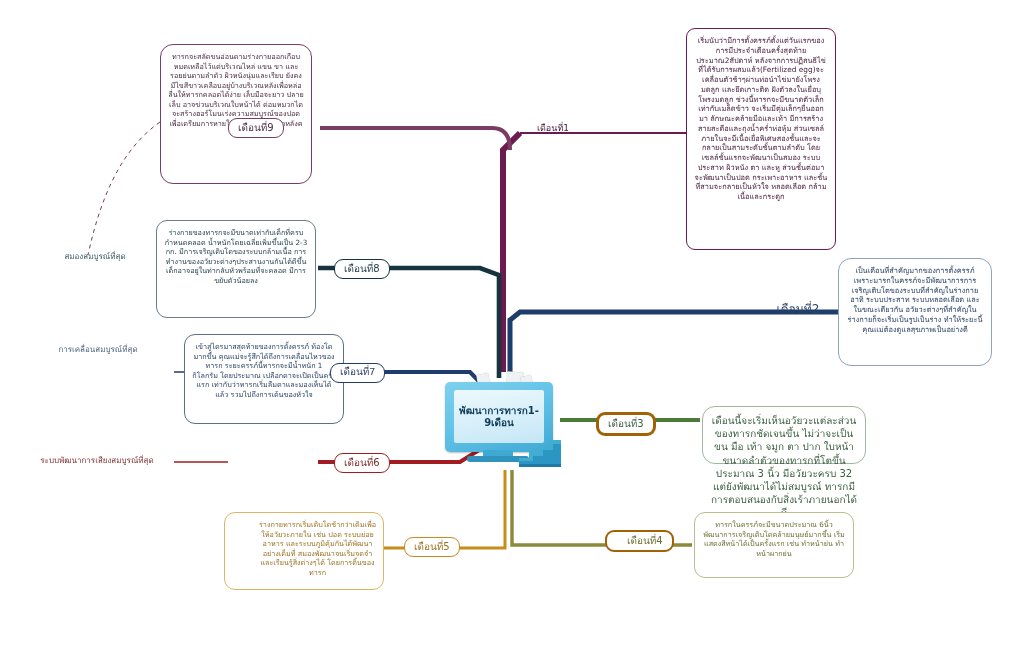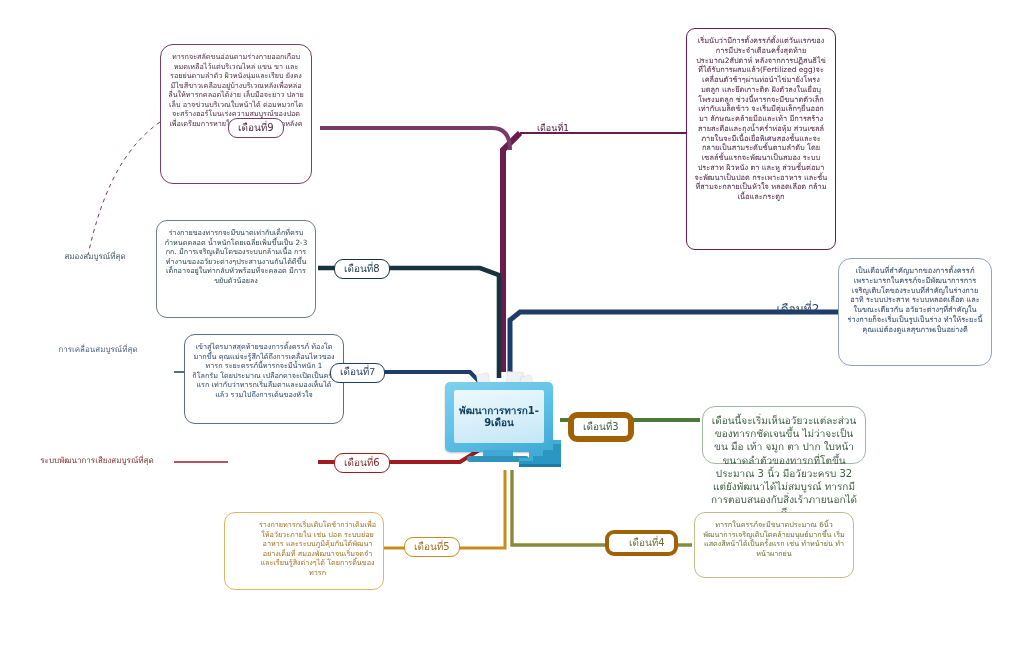--- a/index.html
+++ b/index.html
@@ -139,26 +139,26 @@
   <div class="bare" style="left:508px;top:123px;width:90px;font-size:9px;color:#4a2040;">เดือนที่1</div>
 
   <div class="node" style="left:838px;top:258px;width:154px;height:108px;border:1px solid #8fa3bd;color:#2a4263;font-size:7.4px;border-radius:13px;">
     <span class="txt">เป็นเดือนที่สำคัญมากของการตั้งครรภ์ เพราะมารกในครรภ์จะมีพัฒนาการการเจริญเติบโตของระบบที่สำคัญในร่างกาย อาทิ ระบบประสาท ระบบหลอดเลือด และในขณะเดียวกัน อวัยวะต่างๆที่สำคัญในร่างกายก็จะเริ่มเป็นรูปเป็นร่าง ทำให้ระยะนี้คุณแม่ต้องดูแลสุขภาพเป็นอย่างดี</span>
   </div>
   <div class="bare" style="left:760px;top:302px;width:76px;font-size:12px;color:#2a4263;">เดือนที่2</div>
 
   <div class="node" style="left:702px;top:406px;width:164px;height:58px;border:1px solid #9fb8a0;color:#3d5f41;font-size:10px;border-radius:13px;">
     <span class="txt">เดือนนี้จะเริ่มเห็นอวัยวะแต่ละส่วนของทารกชัดเจนขึ้น ไม่ว่าจะเป็นขน มือ เท้า จมูก ตา ปาก ใบหน้า ขนาดลำตัวของทารกที่โตขึ้นประมาณ 3 นิ้ว มีอวัยวะครบ 32 แต่ยังพัฒนาได้ไม่สมบูรณ์ ทารกมีการตอบสนองกับสิ่งเร้าภายนอกได้ดี</span>
   </div>
-  <div class="pill" style="left:568px;top:412px;border:6px solid #a16207;color:#3d5f41;">เดือนที่3</div>
+  <div class="pill" style="left:596px;top:412px;border:3px solid #a16207;color:#3d5f41;">เดือนที่3</div>
 
   <div class="node" style="left:694px;top:512px;width:160px;height:66px;border:1px solid #bdbd8e;color:#6e6e33;font-size:7.2px;border-radius:11px;">
     <span class="txt">ทารกในครรภ์จะมีขนาดประมาณ 6นิ้ว พัฒนาการเจริญเติบโตคล้ายมนุษย์มากขึ้น เริ่มแสดงสีหน้าได้เป็นครั้งแรก เช่น ทำหน้าย่น ทำหน้าผากย่น</span>
   </div>
-  <div class="pill" style="left:605px;top:530px;border:4px solid #a16207;color:#6e6e33;padding-left:20px;">เดือนที่4</div>
+  <div class="pill" style="left:605px;top:530px;border:2px solid #a16207;color:#6e6e33;padding-left:20px;">เดือนที่4</div>
 
   <div class="node" style="left:224px;top:512px;width:160px;height:78px;border:1px solid #e0b461;color:#9a7020;font-size:7.2px;border-radius:11px;padding-left:34px;">
     <span class="txt">ร่างกายทารกเริ่มเติบโตช้ากว่าเดิมเพื่อให้อวัยวะภายใน เช่น ปอด ระบบย่อยอาหาร และระบบภูมิคุ้มกันได้พัฒนาอย่างเต็มที่ สมองพัฒนาจนเริ่มจดจำและเรียนรู้สิ่งต่างๆได้ โดยการดิ้นของทารก</span>
   </div>
   <div class="pill" style="left:404px;top:537px;border:1px solid #c98b1b;color:#9a7020;">เดือนที่5</div>
 
   <div class="pill" style="left:334px;top:453px;border:1px solid #a01c20;color:#7e2b2b;">เดือนที่6</div>
   <div class="bare" style="left:22px;top:456px;width:150px;color:#7e2b2b;">ระบบพัฒนาการเสียงสมบูรณ์ที่สุด</div>
 
   <div class="node" style="left:156px;top:334px;width:160px;height:90px;border:1px solid #5b6f8c;color:#2a4263;font-size:7.2px;border-radius:11px;margin-left:28px;">

